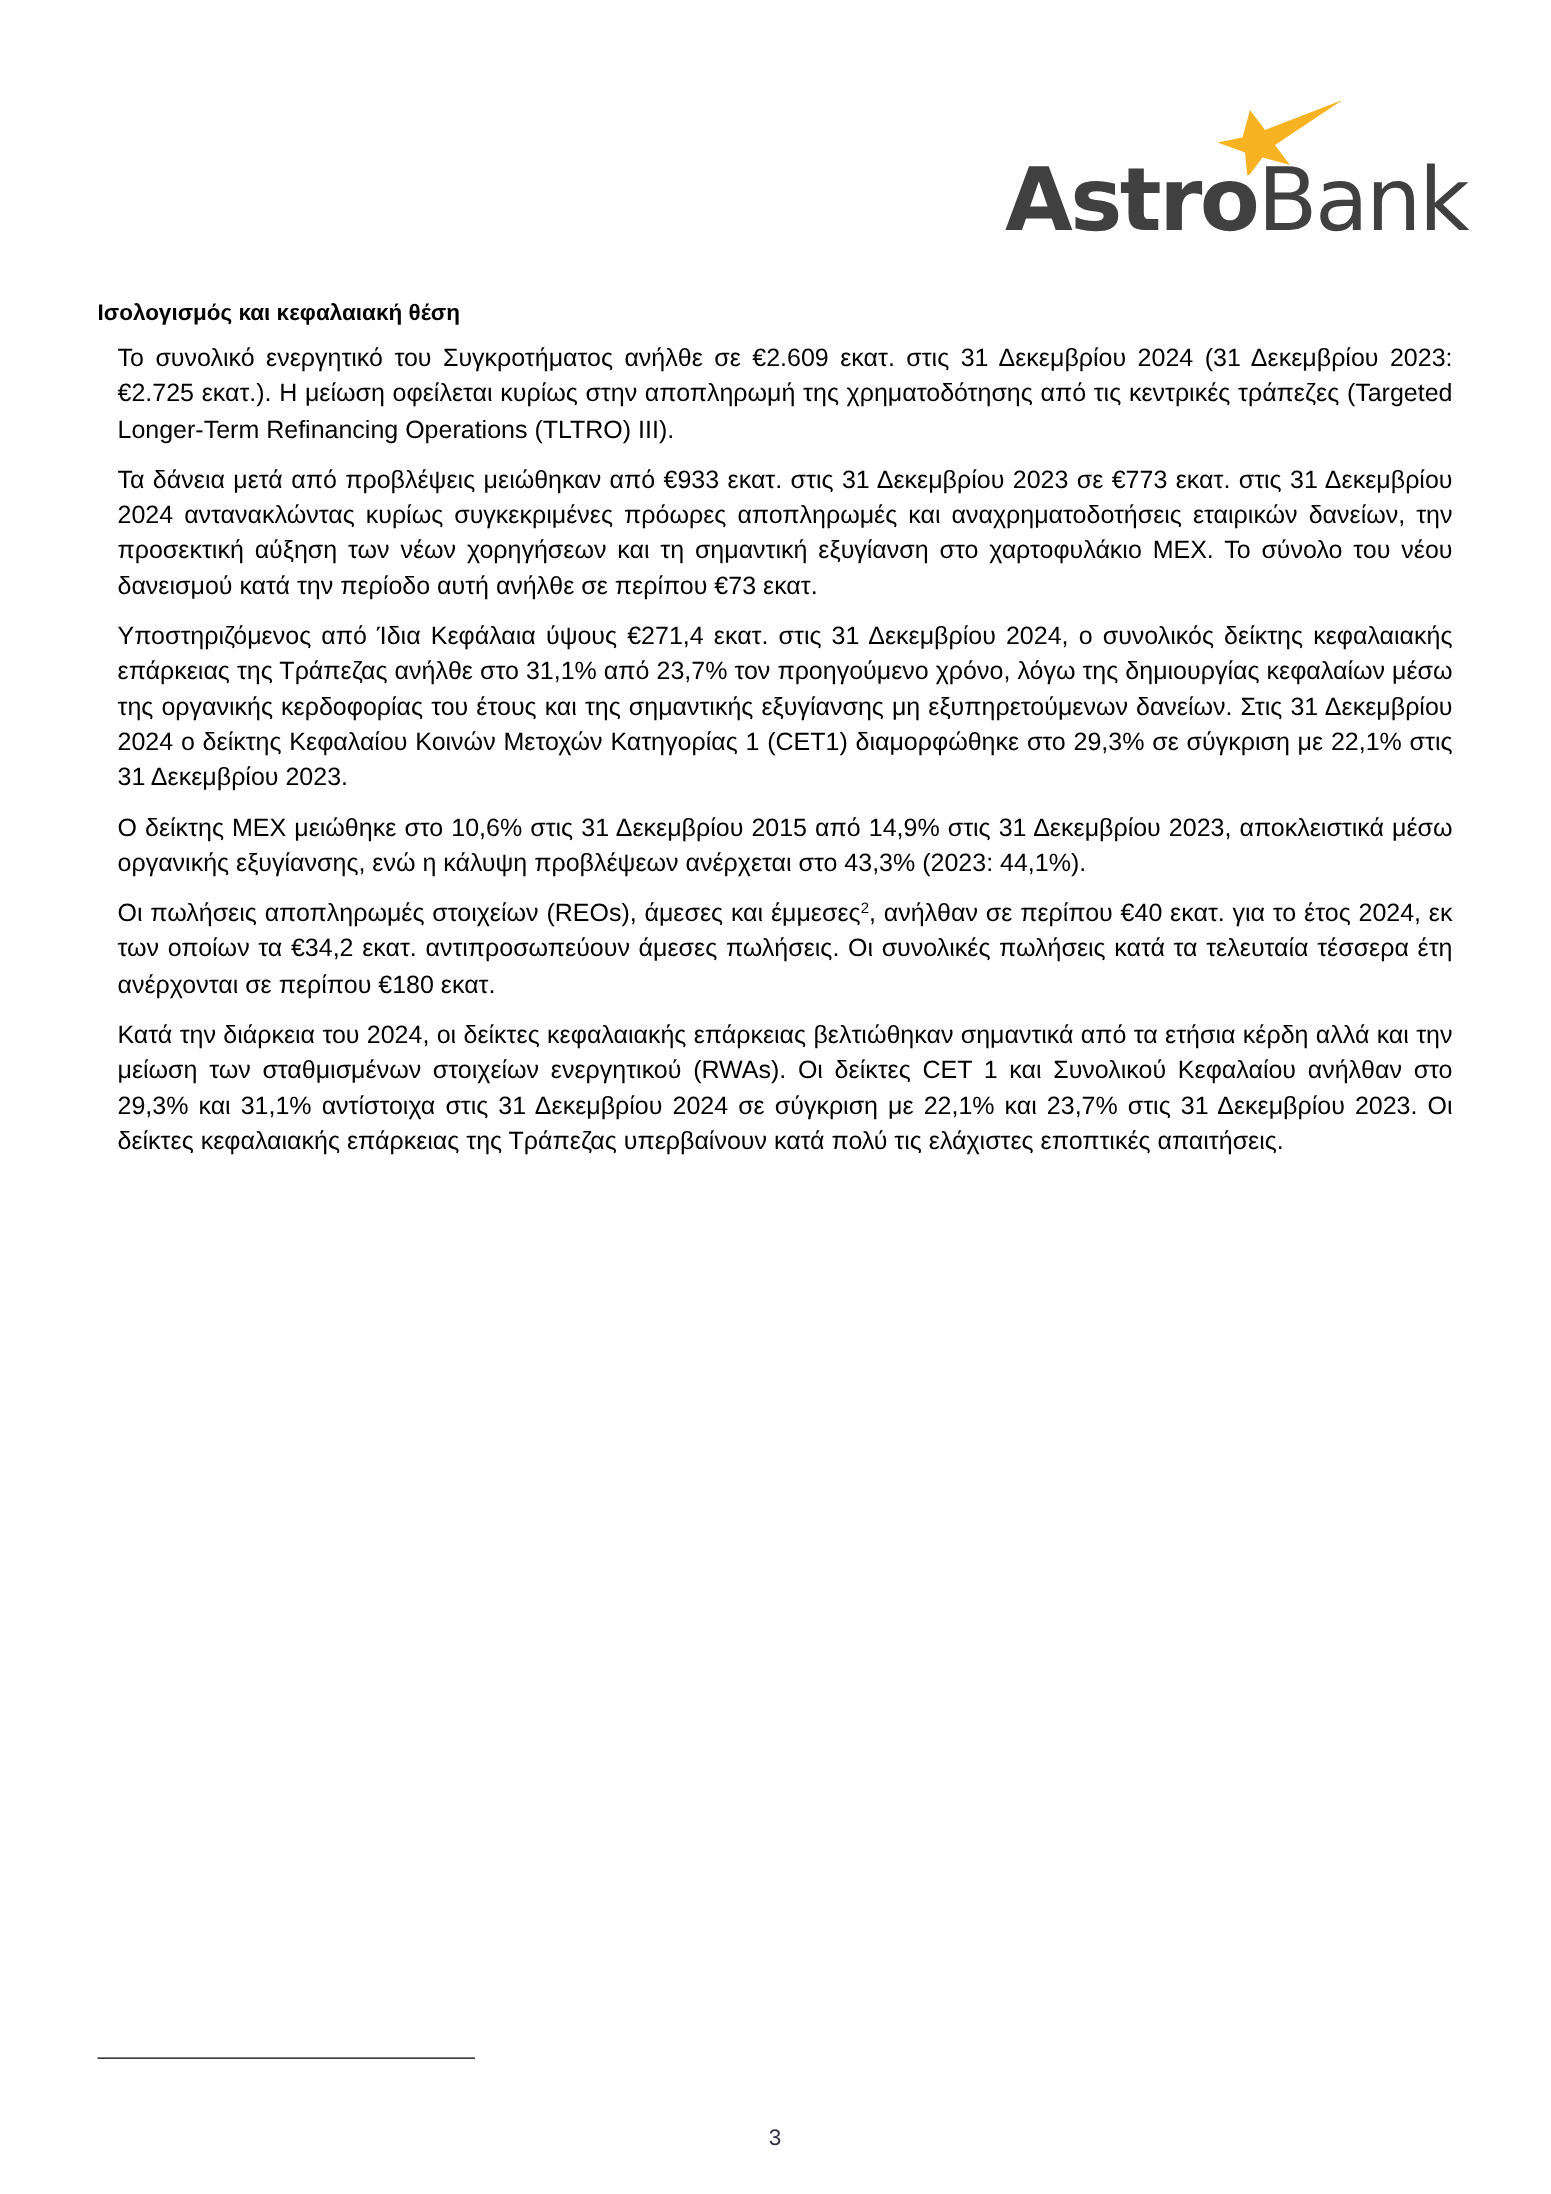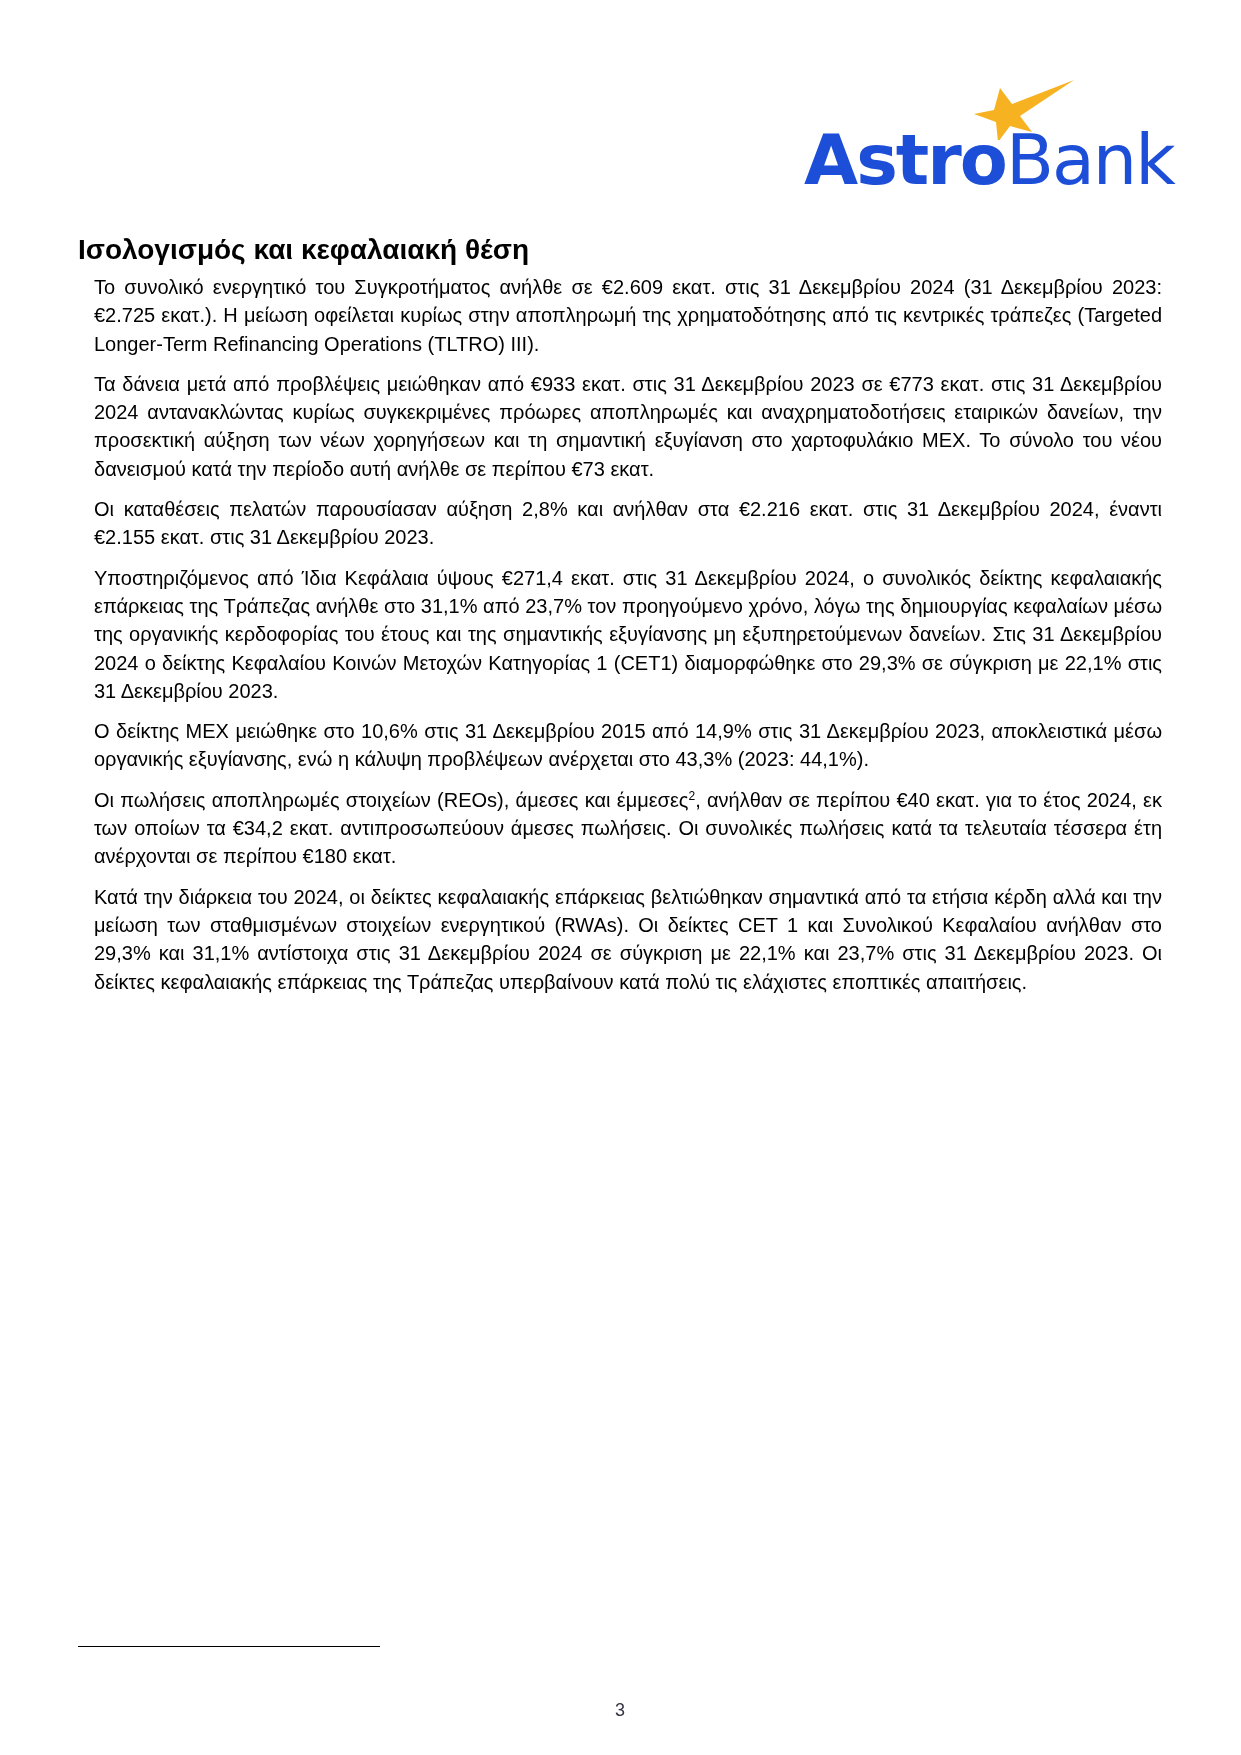--- a/index.html
+++ b/index.html
@@ -30,35 +30,35 @@
       height: 60px;
     }
     .logo-text {
       position: absolute;
       left: 0px;
       top: 40px;
       font-family: "DejaVu Sans", sans-serif;
       font-size: 70px;
       line-height: 80px;
       letter-spacing: -2px;
-      color: #1d4ed8;
+      color: #404040;
       white-space: nowrap;
     }
     .logo-text .astro { font-weight: bold; }
     .logo-text .bank { font-weight: normal; }
 
     .content {
       position: absolute;
       left: 78px;
       top: 236px;
       width: 1084px;
     }
     .heading {
       font-weight: bold;
-      font-size: 28px;
+      font-size: 18px;
       line-height: 28px;
       margin: 0 0 9px 0;
     }
     .para {
       font-size: 20px;
       line-height: 28.3px;
       text-align: justify;
       margin: 0 0 12px 16px;
     }
     sup {
@@ -106,21 +106,20 @@
     <polygon points="20,34 40,30 46,8 58,24 120,0 66,36 78,52 56,46 44,62 42,42" fill="#f6b221"></polygon>
   </svg>
   <div class="logo-text"><span class="astro">Astro</span><span class="bank">Bank</span></div>
 </div>
 
 <div class="content">
   <div class="heading">Ισολογισμός και κεφαλαιακή θέση</div>
 
   <p class="para">Το συνολικό ενεργητικό του Συγκροτήματος ανήλθε σε €2.609 εκατ. στις 31 Δεκεμβρίου 2024 (31 Δεκεμβρίου 2023: €2.725 εκατ.). Η μείωση οφείλεται κυρίως στην αποπληρωμή της χρηματοδότησης από τις κεντρικές τράπεζες (Targeted Longer-Term Refinancing Operations (TLTRO) III).</p>
   <p class="para">Τα δάνεια μετά από προβλέψεις μειώθηκαν από €933 εκατ. στις 31 Δεκεμβρίου 2023 σε €773 εκατ. στις 31 Δεκεμβρίου 2024 αντανακλώντας κυρίως συγκεκριμένες πρόωρες αποπληρωμές και αναχρηματοδοτήσεις εταιρικών δανείων, την προσεκτική αύξηση των νέων χορηγήσεων και τη σημαντική εξυγίανση στο χαρτοφυλάκιο ΜΕΧ. Το σύνολο του νέου δανεισμού κατά την περίοδο αυτή ανήλθε σε περίπου €73 εκατ.</p>
-  <p class="para">Οι καταθέσεις πελατών παρουσίασαν αύξηση 2,8% και ανήλθαν στα €2.216 εκατ. στις 31 Δεκεμβρίου 2024, έναντι €2.155 εκατ. στις 31 Δεκεμβρίου 2023.</p>
   <p class="para">Υποστηριζόμενος από Ίδια Κεφάλαια ύψους €271,4 εκατ. στις 31 Δεκεμβρίου 2024, ο συνολικός δείκτης κεφαλαιακής επάρκειας της Τράπεζας ανήλθε στο 31,1% από 23,7% τον προηγούμενο χρόνο, λόγω της δημιουργίας κεφαλαίων μέσω της οργανικής κερδοφορίας του έτους και της σημαντικής εξυγίανσης μη εξυπηρετούμενων δανείων. Στις 31 Δεκεμβρίου 2024 ο δείκτης Κεφαλαίου Κοινών Μετοχών Κατηγορίας 1 (CET1) διαμορφώθηκε στο 29,3% σε σύγκριση με 22,1% στις 31 Δεκεμβρίου 2023.</p>
   <p class="para">Ο δείκτης ΜΕΧ μειώθηκε στο 10,6% στις 31 Δεκεμβρίου 2015 από 14,9% στις 31 Δεκεμβρίου 2023, αποκλειστικά μέσω οργανικής εξυγίανσης, ενώ η κάλυψη προβλέψεων ανέρχεται στο 43,3% (2023: 44,1%).</p>
 
   <p class="para"><span>Οι πωλήσεις αποπληρωμές στοιχείων (REOs), άμεσες και έμμεσες</span><sup>2</sup><span>, ανήλθαν σε περίπου €40 εκατ. για το έτος 2024, εκ των οποίων τα €34,2 εκατ. αντιπροσωπεύουν άμεσες πωλήσεις.  Οι συνολικές πωλήσεις κατά τα τελευταία τέσσερα έτη ανέρχονται σε περίπου €180 εκατ.</span></p>
 
   <p class="para">Κατά την διάρκεια του 2024, οι δείκτες κεφαλαιακής επάρκειας βελτιώθηκαν σημαντικά από τα ετήσια κέρδη αλλά και την μείωση των σταθμισμένων στοιχείων ενεργητικού (RWAs). Οι δείκτες CET 1 και Συνολικού Κεφαλαίου ανήλθαν στο 29,3% και 31,1% αντίστοιχα στις 31 Δεκεμβρίου 2024 σε σύγκριση με 22,1% και 23,7% στις 31 Δεκεμβρίου 2023. Οι δείκτες κεφαλαιακής επάρκειας της Τράπεζας υπερβαίνουν κατά πολύ τις ελάχιστες εποπτικές απαιτήσεις.</p>
 </div>
 
 <div class="footnote-rule"></div>
 <div class="footnote"><sup>2</sup><span> Η έμμεση πώληση αντιπροσωπεύει την απευθείας διάθεση του ακινήτου κατά τον πλειστηριασμό.</span></div>

